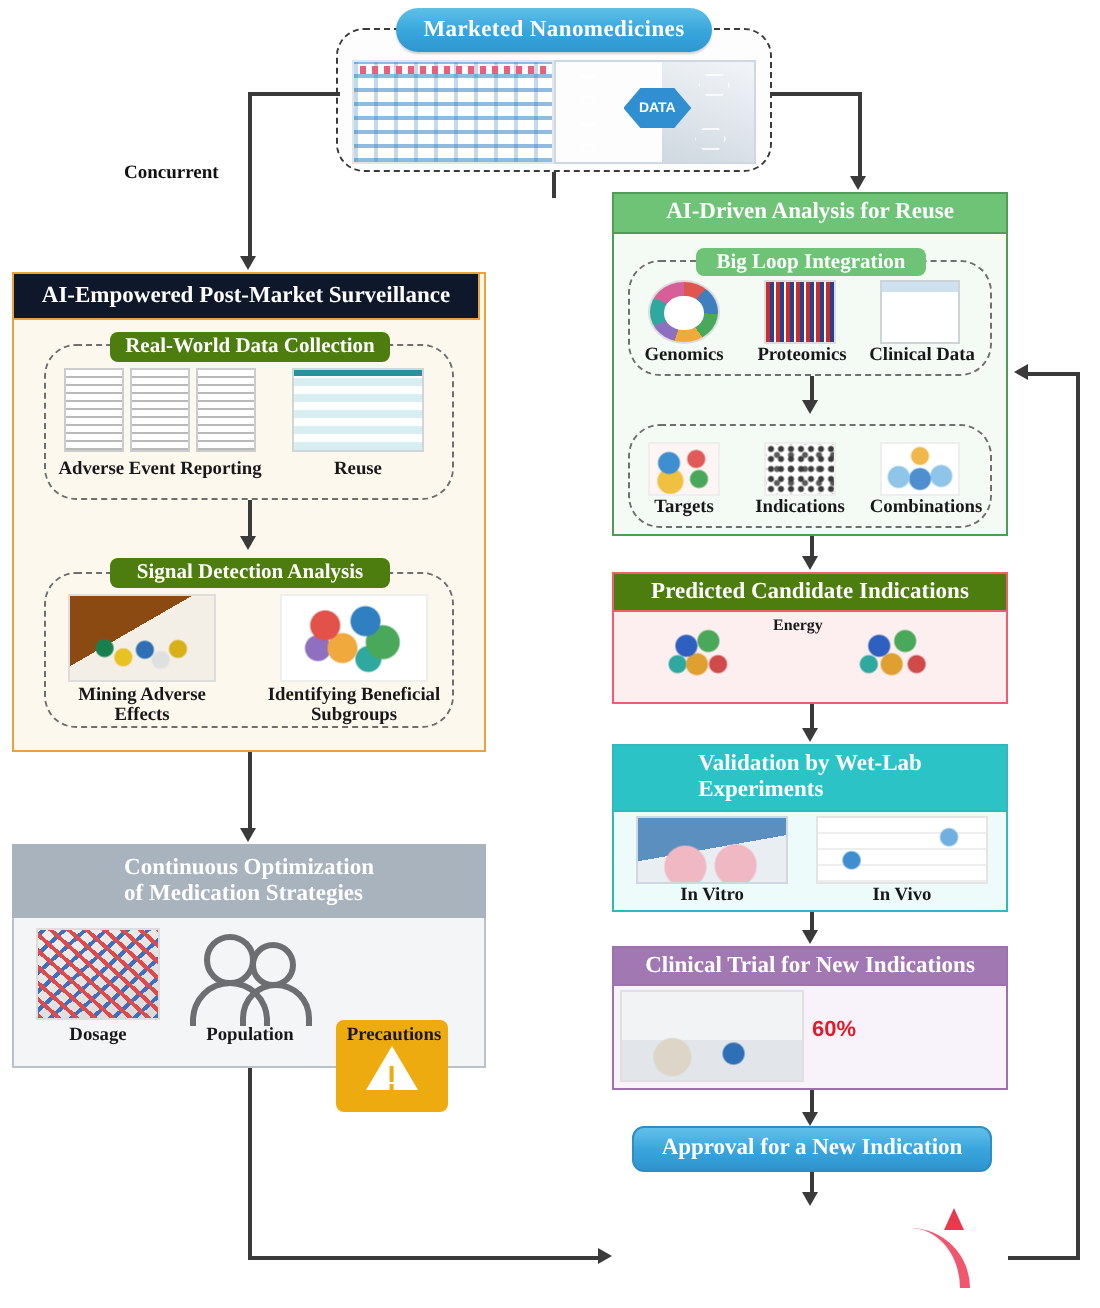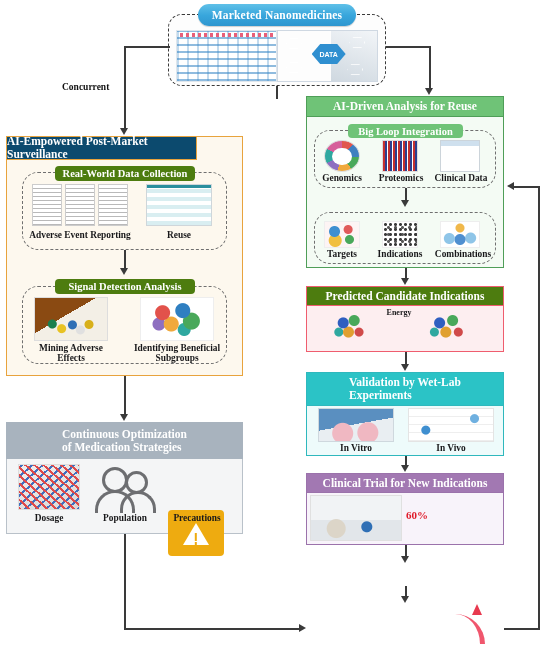--- a/index.html
+++ b/index.html
@@ -60,22 +60,22 @@
   }
   .hexo{position:absolute;width:14px;height:9px;border:1px solid rgba(255,255,255,.75);
     clip-path:polygon(25% 0,75% 0,100% 50%,75% 100%,25% 100%,0 50%);}
 
   
   #left-panel{
     left:6px;top:136px;width:237px;height:240px;
     border:1.4px solid #e8a33d;background:#fdf8ee;
   }
   #left-head{
-    left:6px;top:136px;width:191px;height:24px;
-    background:#0c4a6e;color:#ffffff;font-size:11.5px;
+    left:6px;top:136px;width:234px;height:24px;
+    background:#0f172a;color:#ffffff;font-size:11.5px;
     border:1.4px solid #e8a33d;
   }
   .dashbox{border:1.5px dashed #6f6f6f;border-radius:16px;background:transparent;}
   .subpill{
     border-radius:4px;font-size:10.5px;color:#fff;font-weight:bold;
     display:flex;align-items:center;justify-content:center;
   }
   .orangepill{background:#4d7c0f;color:#ffffff;}
   .cap{
     font-size:9.4px;font-weight:bold;color:#18181a;text-align:center;line-height:1.1;
@@ -214,21 +214,21 @@
       radial-gradient(circle at 62% 70%,#2f6fb5 0 5px,transparent 6px),
       linear-gradient(180deg,#f1f3f5 0 55%,#e2e6ea 55%);}
   .growth{position:relative;}
   .growth .curve{
     position:absolute;left:4px;bottom:2px;width:48px;height:30px;
     border-right:5px solid #f0566d;border-top:0;border-radius:0 60px 0 0;
     transform:rotate(0deg);
   }
   .growth .tip{position:absolute;right:-1px;top:-2px;width:0;height:0;
     border-left:5px solid transparent;border-right:5px solid transparent;border-bottom:11px solid #e8394f;}
-  .pct{color:#e01b2a;font-weight:bold;font-size:11px;font-family:Liberation Serif, serif;}
+  .pct{color:#e01b2a;font-weight:bold;font-size:11px;font-family:Liberation Sans, sans-serif;}
 
   
   #approval{
     left:316px;top:563px;width:180px;height:23px;border-radius:6px;
     background:linear-gradient(180deg,#63c0ea 0%,#3aa6dd 50%,#2e93ce 100%);
     font-size:11.5px;border:1px solid #2f8cc4;
   }
   
   #feedback{
     left:306px;top:603px;width:198px;height:48px;border-radius:7px;
@@ -399,20 +399,21 @@
   <div class="abs lab-photo" style="left:310px;top:495px;width:92px;height:46px;"></div>
   <div class="abs growth" style="left:428px;top:496px;width:60px;height:44px;">
     <div class="curve"></div>
       <div class="tip" style="left:44px;top:2px;"></div>
   </div>
   <div class="abs pct" style="left:406px;top:509px;">60%</div>
 
   <div class="abs ln-v" style="left:405px;top:545px;height:11px;"></div>
   <div class="abs ar-d" style="left:401px;top:556px;"></div>
 
+  <div class="abs bar" id="approval">Approval for a New Indication</div>
 
   <div class="abs ln-v" style="left:405px;top:586px;height:10px;"></div>
   <div class="abs ar-d" style="left:401px;top:596px;"></div>
 
 
   <div class="abs ln-h" style="left:504px;top:628px;width:36px;"></div>
   <div class="abs ln-v" style="left:538px;top:186px;height:443px;"></div>
   <div class="abs ln-h" style="left:514px;top:186px;width:25px;"></div>
   <div class="abs ar-l" style="left:507px;top:182px;"></div>
 

